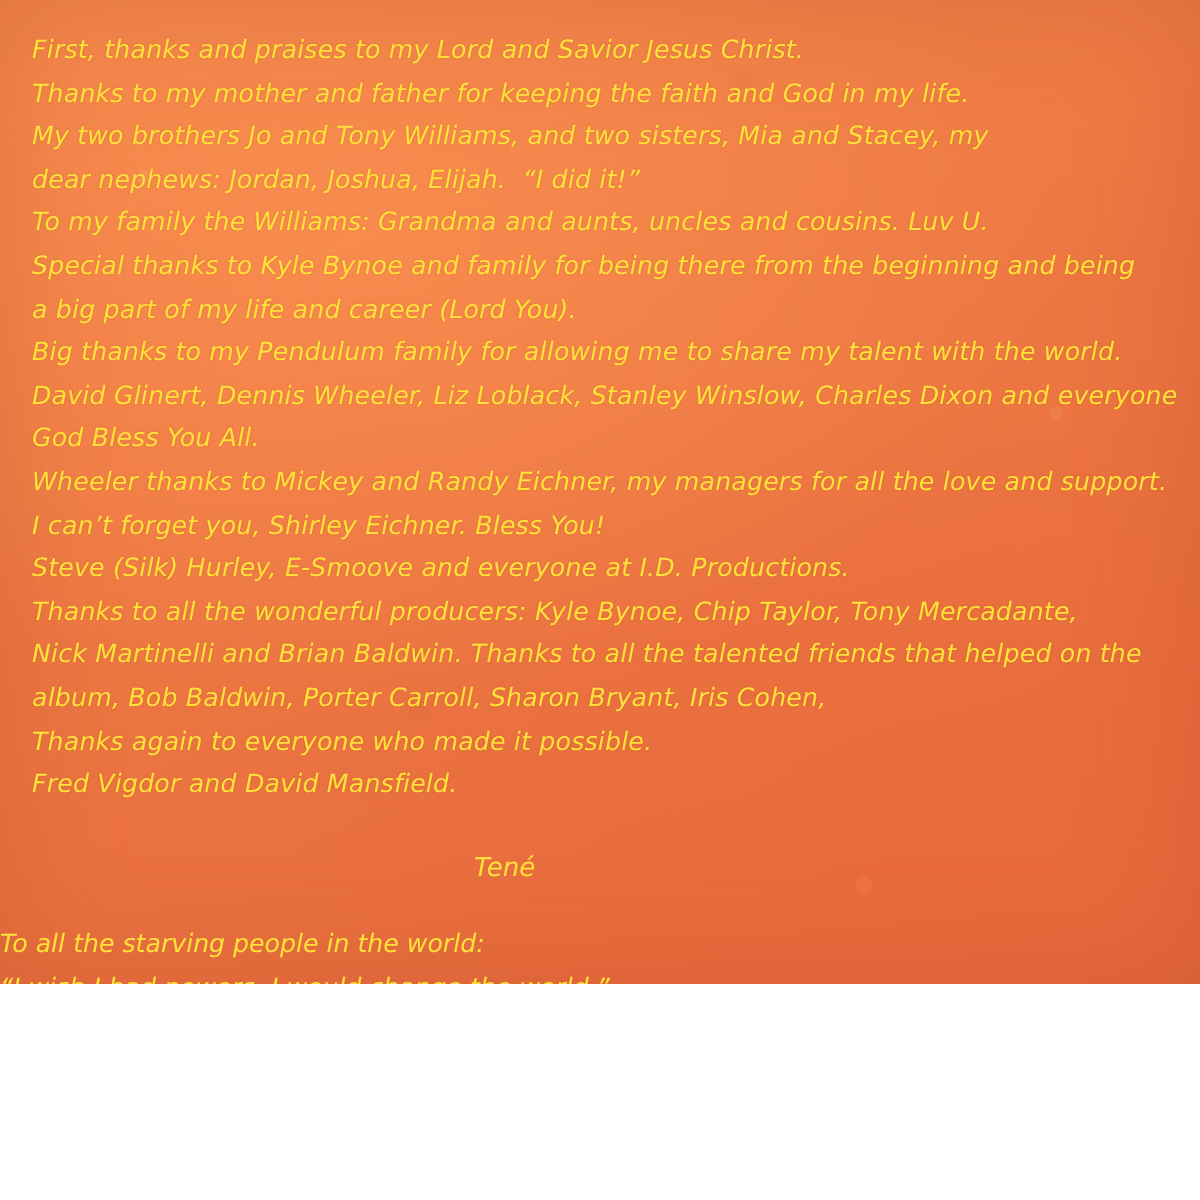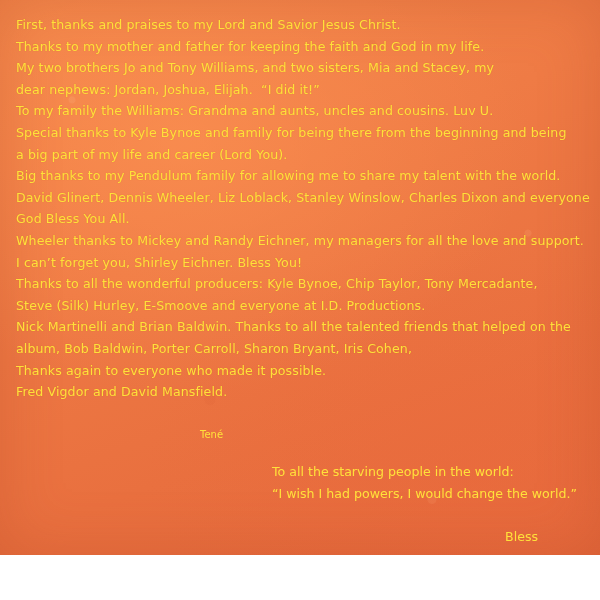--- a/index.html
+++ b/index.html
@@ -8,27 +8,28 @@
   }
   body {
     width: 600px;
     height: 600px;
     overflow: hidden;
     font-family: "DejaVu Sans", sans-serif;
   }
   #liner {
     position: relative;
     width: 600px;
-    height: 555px;
+    height: 492px;
     box-sizing: border-box;
     background:
       radial-gradient(ellipse 90% 70% at 30% 25%, rgba(255,150,85,0.55) 0%, rgba(255,150,85,0) 65%),
       radial-gradient(ellipse 80% 60% at 80% 85%, rgba(235,105,60,0.45) 0%, rgba(235,105,60,0) 70%),
       linear-gradient(160deg, #f3864a 0%, #ef7b45 35%, #e9703f 70%, #e4693c 100%);
     overflow: hidden;
+    font-style: italic;
   }
   
   #liner::before {
     content: "";
     position: absolute;
     inset: 0;
     pointer-events: none;
     background-image:
       radial-gradient(circle at 12% 18%, rgba(255,190,140,0.22) 0 3px, rgba(0,0,0,0) 4px),
       radial-gradient(circle at 62% 8%, rgba(210,90,50,0.18) 0 4px, rgba(0,0,0,0) 5px),
@@ -58,29 +59,29 @@
     text-shadow: 0 0 1px rgba(180,80,30,0.35);
   }
   .signature-block {
     position: relative;
     z-index: 2;
     margin-top: 22px;
     padding-left: 200px;
   }
   .signature {
     color: #ffe13a;
-    font-size: 10px;
+    font-size: 13px;
     line-height: 20px;
     white-space: pre;
+    margin-left: 37px;
   }
   .quote-block {
     position: relative;
     z-index: 2;
     margin-top: 16px;
-    padding-left: 272px;
   }
   .quote-line {
     color: #ffe13a;
     font-size: 12.6px;
     line-height: 22px;
     white-space: pre;
   }
   .closing-block {
     position: relative;
     z-index: 2;
@@ -105,22 +106,22 @@
     <div class="line">My two brothers Jo and Tony Williams, and two sisters, Mia and Stacey, my</div>
     <div class="line">dear nephews: Jordan, Joshua, Elijah.  “I did it!”</div>
     <div class="line">To my family the Williams: Grandma and aunts, uncles and cousins. Luv U.</div>
     <div class="line">Special thanks to Kyle Bynoe and family for being there from the beginning and being</div>
     <div class="line">a big part of my life and career (Lord You).</div>
     <div class="line">Big thanks to my Pendulum family for allowing me to share my talent with the world.</div>
     <div class="line">David Glinert, Dennis Wheeler, Liz Loblack, Stanley Winslow, Charles Dixon and everyone</div>
     <div class="line">God Bless You All.</div>
     <div class="line">Wheeler thanks to Mickey and Randy Eichner, my managers for all the love and support.</div>
     <div class="line">I can’t forget you, Shirley Eichner. Bless You!</div>
+    <div class="line">Steve (Silk) Hurley, E-Smoove and everyone at I.D. Productions.</div>
     <div class="line">Thanks to all the wonderful producers: Kyle Bynoe, Chip Taylor, Tony Mercadante,</div>
-    <div class="line">Steve (Silk) Hurley, E-Smoove and everyone at I.D. Productions.</div>
     <div class="line">Nick Martinelli and Brian Baldwin. Thanks to all the talented friends that helped on the</div>
     <div class="line">album, Bob Baldwin, Porter Carroll, Sharon Bryant, Iris Cohen,</div>
     <div class="line">Thanks again to everyone who made it possible.</div>
     <div class="line">Fred Vigdor and David Mansfield.</div>
   </div>
 
   <div class="signature-block">
     <div class="signature">Tené</div>
   </div>
 

